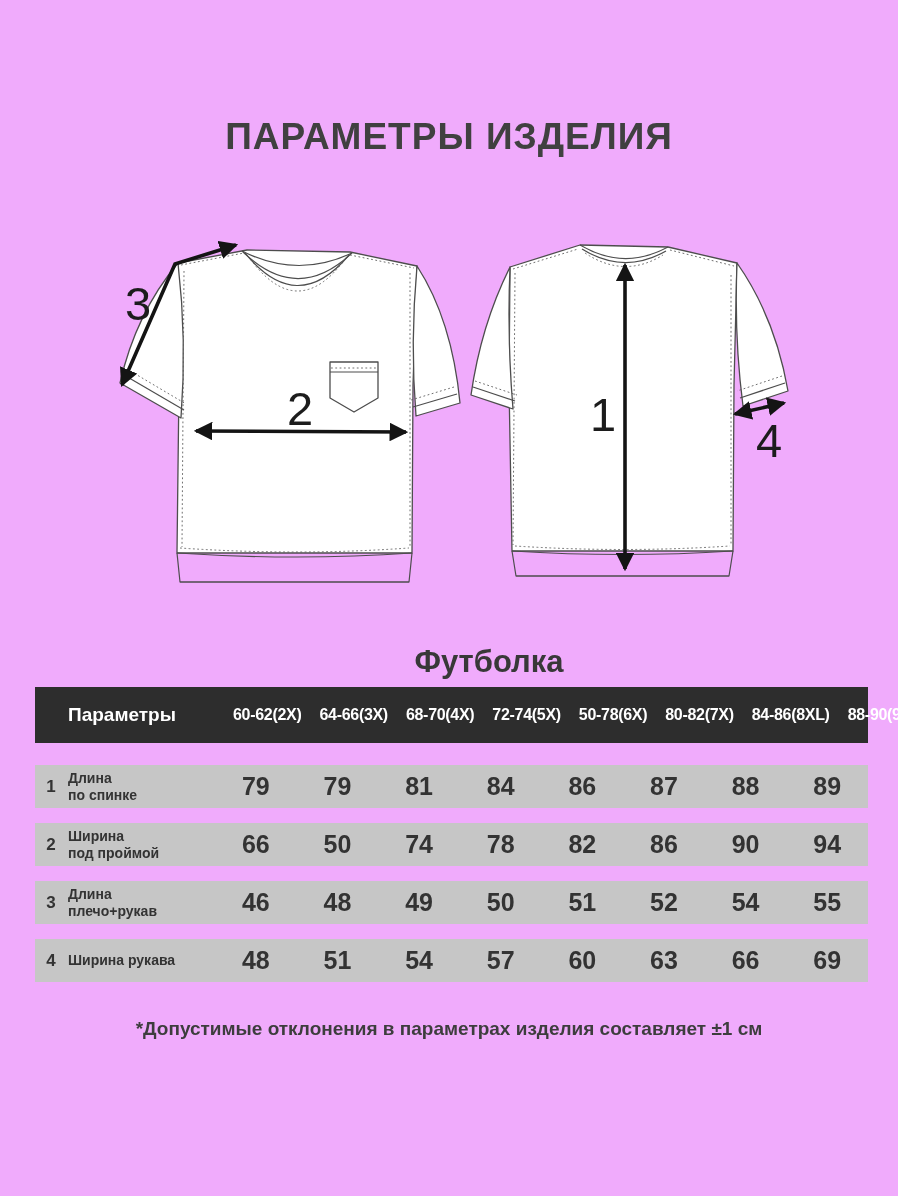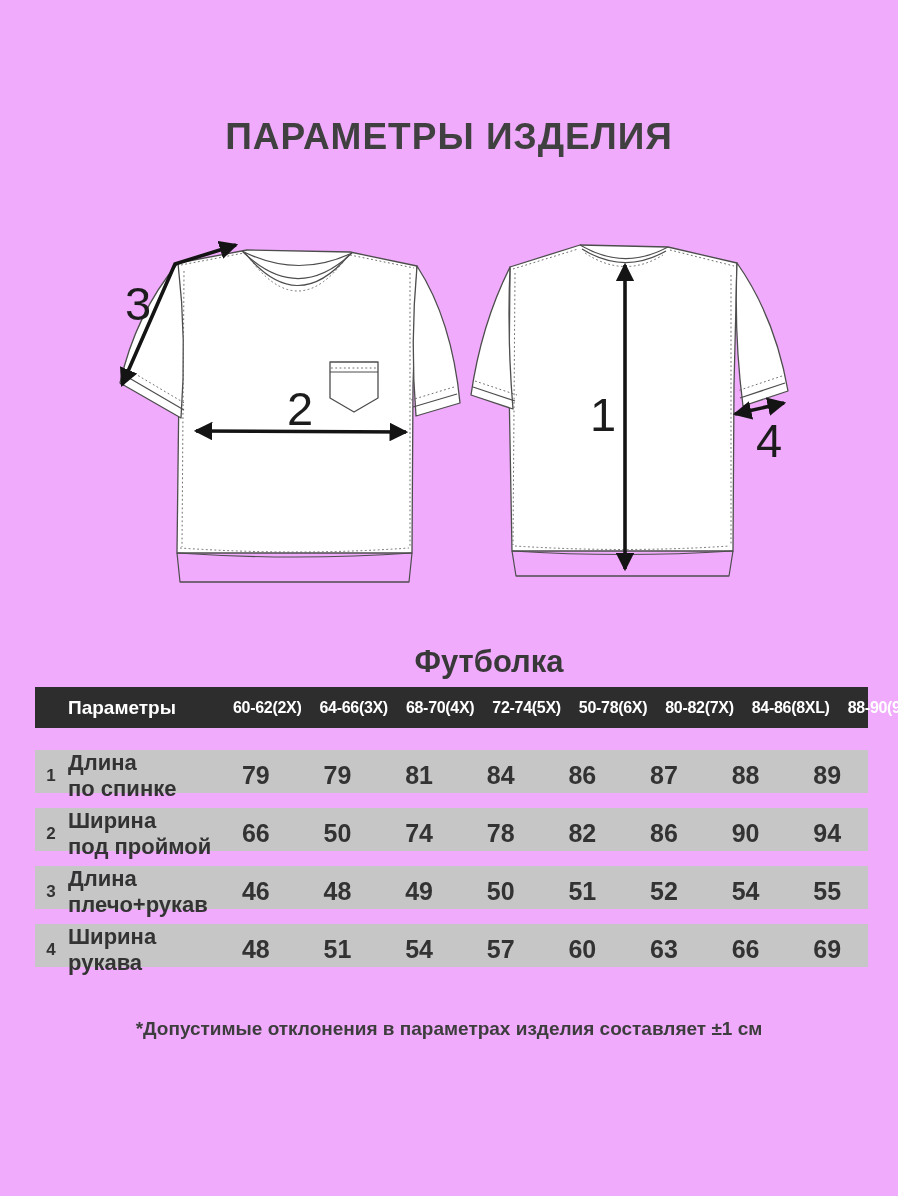--- a/index.html
+++ b/index.html
@@ -18,31 +18,31 @@
     position:absolute; top:644px; left:0; width:898px; text-align:center;
     font-size:31px; font-weight:700; color:#383838; margin:0;padding-left:40px;
   }
   .size-table{ position:absolute; left:35px; top:687px; width:833px; }
   .t-header, .t-row{
     display:grid;
     grid-template-columns:32px 148px repeat(8, 1fr);
     align-items:center;
   }
   .t-header{
-    height:41px; background:#2d2d2d; color:#ffffff;
+    height:56px; background:#2d2d2d; color:#ffffff;
   }
   .t-header .c-label{ font-size:19px; font-weight:700; }
   .t-header .c-size{ font-size:16px; font-weight:700; letter-spacing:-0.3px; text-align:center; white-space:nowrap;margin-left:18px; }
   .t-row{
     height:43px; background:#c6c6c6; margin-top:15px;
   }
   .t-row.first{ margin-top:22px; }
   .c-num{ text-align:center; font-size:17px; font-weight:700; color:#333; }
   .c-label{ padding-left:1px; }
-  .t-row .c-label{ font-size:22px; font-weight:700; color:#333; line-height:1.18; }
+  .t-row .c-label{ font-size:14px; font-weight:700; color:#333; line-height:1.18; }
   .t-row .c-label span{ display:block; }
   .c-size{ text-align:center; }
   .t-row .c-size{ font-size:25px; font-weight:700; color:#333; }
   .footnote{
     position:absolute; top:1018px; left:0; width:898px; text-align:center;
     font-size:19px; font-weight:700; color:#3d3d3d;
   }
   
   .ln{ stroke:#4d4d4d; stroke-width:1.3; fill:#ffffff; stroke-linejoin:round; }
   .ln2{ stroke:#4d4d4d; stroke-width:1.2; fill:none; stroke-linejoin:round; }

